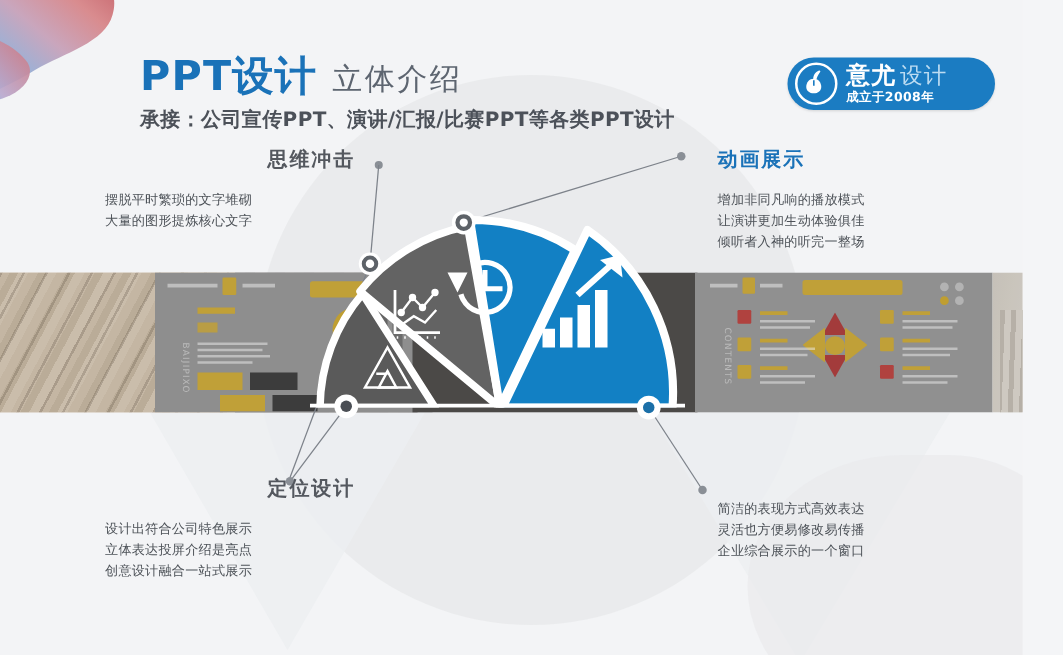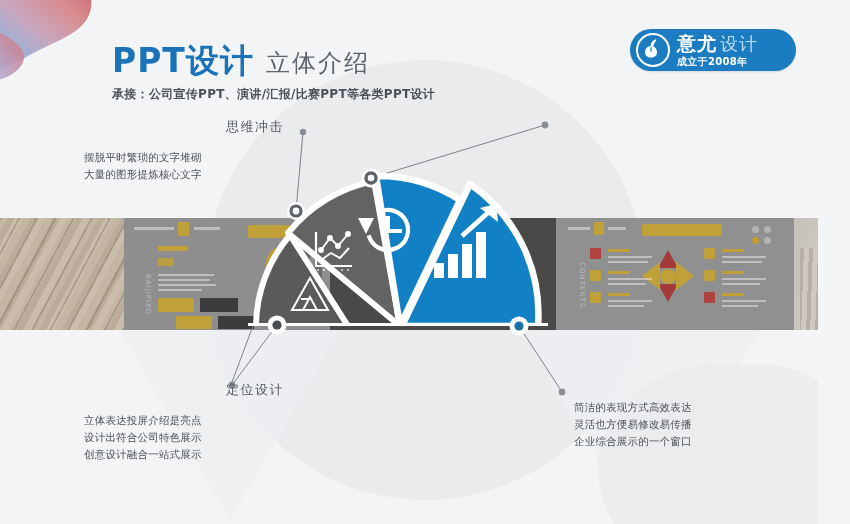--- a/index.html
+++ b/index.html
@@ -39,26 +39,26 @@
   
   .header{position:absolute;left:112px;top:44px;}
   .title-row{display:flex;align-items:flex-end;gap:12px;}
   .title-main{
     font-size:33px;font-weight:bold;color:#1a72b8;letter-spacing:1px;line-height:1;
   }
   .title-sub{
     font-size:24px;color:#5d6570;letter-spacing:2px;line-height:1;padding-bottom:2px;
   }
   .subtitle{
-    margin-top:9px;font-size:12px;color:#4c5159;letter-spacing:.3px;font-weight:bold;
+    margin-top:9px;font-size:16px;color:#4c5159;letter-spacing:.3px;font-weight:bold;
   }
 
   
   .logo{
-    position:absolute;right:22px;top:29px;height:42px;width:166px;
+    position:absolute;right:22px;top:46px;height:42px;width:166px;
     background:#1b7cc2;border-radius:21px;display:flex;align-items:center;
     box-shadow:0 1px 2px rgba(0,0,0,.12);
   }
   .logo-mark{
     width:30px;height:30px;border-radius:50%;border:2.4px solid #ffffff;
     margin-left:6px;flex:0 0 auto;position:relative;
   }
   .logo-text{margin-left:7px;line-height:1;}
   .logo-l1{display:flex;align-items:baseline;}
   .logo-cn{font-size:19px;font-weight:bold;color:#ffffff;letter-spacing:1px;}
@@ -106,21 +106,21 @@
   .m-ico{position:absolute;border-radius:1px;}
 
   
   .connectors{position:absolute;left:0;top:0;width:850px;height:524px;}
 
   
   .diagram{position:absolute;left:248px;top:158px;width:300px;height:180px;}
 
   
   .tb{position:absolute;width:200px;}
-  .tb-h{font-size:13px;font-weight:normal;letter-spacing:1.5px;line-height:1;}
+  .tb-h{font-size:16px;font-weight:bold;letter-spacing:1.5px;line-height:1;}
   .tb-h.gray{color:#54585f;}
   .tb-h.blue{color:#1a72b8;}
   .tb-body{margin-top:16px;font-size:10.5px;color:#4d5258;line-height:1.62;letter-spacing:.2px;}
   .tb.right-align{text-align:right;}
   .tb.right-align .tb-body{text-align:left;}
 
   #tb1{left:84px;top:120px;}
   #tb2{left:574px;top:120px;}
   #tb3{left:84px;top:383px;}
   #tb4{left:574px;top:383px;}
@@ -364,26 +364,34 @@
   </svg>
 
   <div class="tb right-align" id="tb1">
     <div class="tb-h gray">思维冲击</div>
     <div class="tb-body">
       <div>摆脱平时繁琐的文字堆砌</div>
       <div>大量的图形提炼核心文字</div>
     </div>
   </div>
 
+  <div class="tb" id="tb2">
+    <div class="tb-h blue">动画展示</div>
+    <div class="tb-body">
+      <div>增加非同凡响的播放模式</div>
+      <div>让演讲更加生动体验俱佳</div>
+      <div>倾听者入神的听完一整场</div>
+    </div>
+  </div>
 
   <div class="tb right-align" id="tb3">
     <div class="tb-h gray">定位设计</div>
     <div class="tb-body">
+      <div>设计出符合公司特色展示</div>
       <div>立体表达投屏介绍是亮点</div>
-      <div>设计出符合公司特色展示</div>
       <div>创意设计融合一站式展示</div>
     </div>
   </div>
 
   <div class="tb" id="tb4">
     <div class="tb-body">
       <div>简洁的表现方式高效表达</div>
       <div>灵活也方便易修改易传播</div>
       <div>企业综合展示的一个窗口</div>
     </div>

